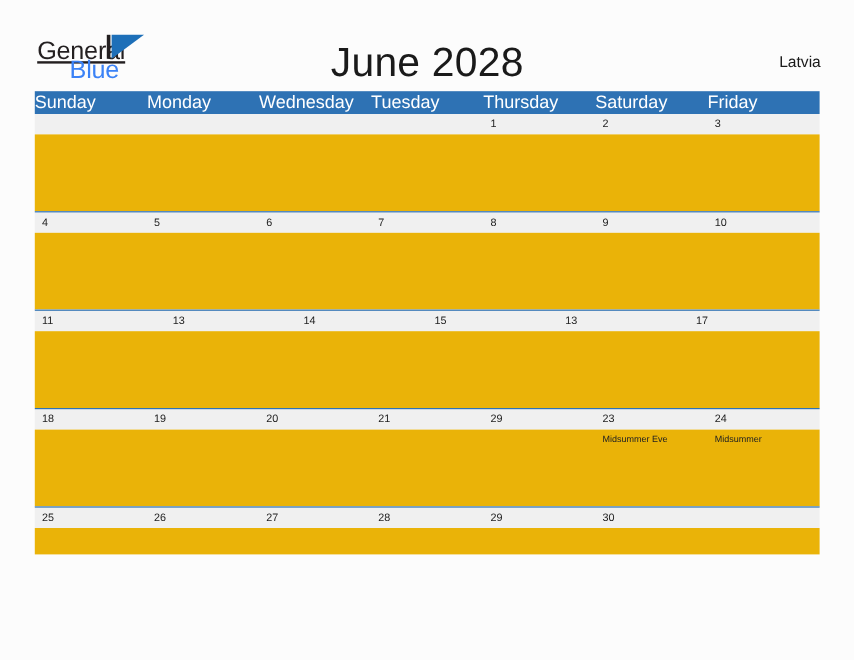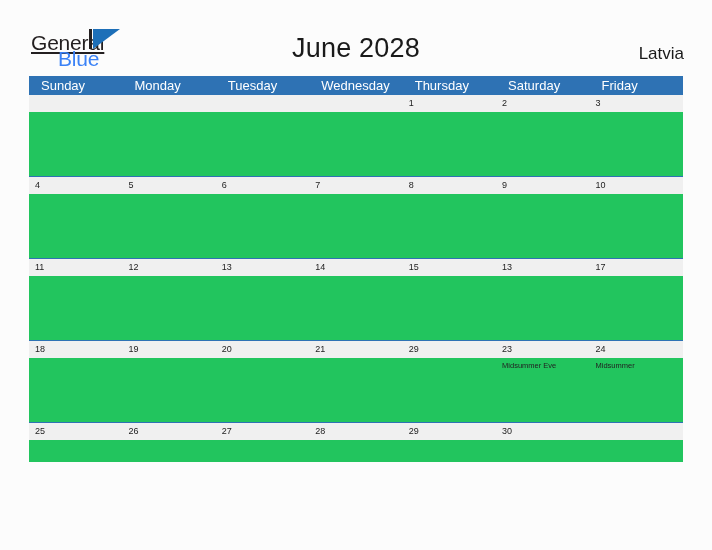--- a/index.html
+++ b/index.html
@@ -73,53 +73,53 @@
     color: #3b82f6;
     letter-spacing: -0.2px;
   }
 
   .cal-title {
     position: absolute;
     left: 0;
     right: 0;
     top: 33px;
     text-align: center;
-    font-size: 27px;
+    font-size: 34px;
     color: #1a1a1a;
     font-weight: normal;
     letter-spacing: 0.2px;
   }
 
   .cal-country {
     position: absolute;
     right: 28px;
     top: 44px;
-    font-size: 17px;
+    font-size: 13px;
     color: #1a1a1a;
   }
 
   
   .calendar {
     position: absolute;
     left: 29px;
     top: 76px;
     width: 654px;
   }
 
   .weekday-row {
     display: flex;
     background: #2e72b4;
     height: 19px;
   }
   .weekday-cell {
     flex: 1 1 0;
     color: #ffffff;
-    font-size: 13px;
+    font-size: 15px;
     line-height: 19px;
-    padding-left: 12px;
+    padding-left: 0;
     box-sizing: border-box;
     white-space: nowrap;
   }
 
   .week-row {
     position: relative;
   }
   .week-row .date-band {
     display: flex;
     background: #f0f0f0;
@@ -133,21 +133,21 @@
     flex: 1 1 0;
     font-size: 9px;
     color: #222222;
     line-height: 17px;
     padding-left: 6px;
     box-sizing: border-box;
   }
 
   .event-band {
     display: flex;
-    background: #22c55e;
+    background: #eab308;
     height: 64px;
   }
   .event-cell {
     flex: 1 1 0;
     padding-left: 6px;
     padding-top: 3px;
     box-sizing: border-box;
   }
   .event-text {
     display: block;
@@ -179,22 +179,22 @@
   <div class="cal-title">June 2028</div>
 
   <div class="cal-country">Latvia</div>
 
 </div>
 
 <div class="calendar">
   <div class="weekday-row" id="weekday-row">
       <div class="weekday-cell">Sunday</div>
       <div class="weekday-cell">Monday</div>
+      <div class="weekday-cell">Wednesday</div>
       <div class="weekday-cell">Tuesday</div>
-      <div class="weekday-cell">Wednesday</div>
       <div class="weekday-cell">Thursday</div>
       <div class="weekday-cell">Saturday</div>
       <div class="weekday-cell">Friday</div>
     </div>
   <div id="weeks-container">
       <div class="week-row first">
         <div class="date-band">
           <div class="date-cell"></div>
           <div class="date-cell"></div>
           <div class="date-cell"></div>
@@ -229,21 +229,20 @@
           <div class="event-cell"></div>
           <div class="event-cell"></div>
           <div class="event-cell"></div>
           <div class="event-cell"></div>
           <div class="event-cell"></div>
         </div>
       </div>
       <div class="week-row">
         <div class="date-band">
           <div class="date-cell">11</div>
-          <div class="date-cell">12</div>
           <div class="date-cell">13</div>
           <div class="date-cell">14</div>
           <div class="date-cell">15</div>
           <div class="date-cell">13</div>
           <div class="date-cell">17</div>
         </div>
         <div class="event-band">
           <div class="event-cell"></div>
           <div class="event-cell"></div>
           <div class="event-cell"></div>

